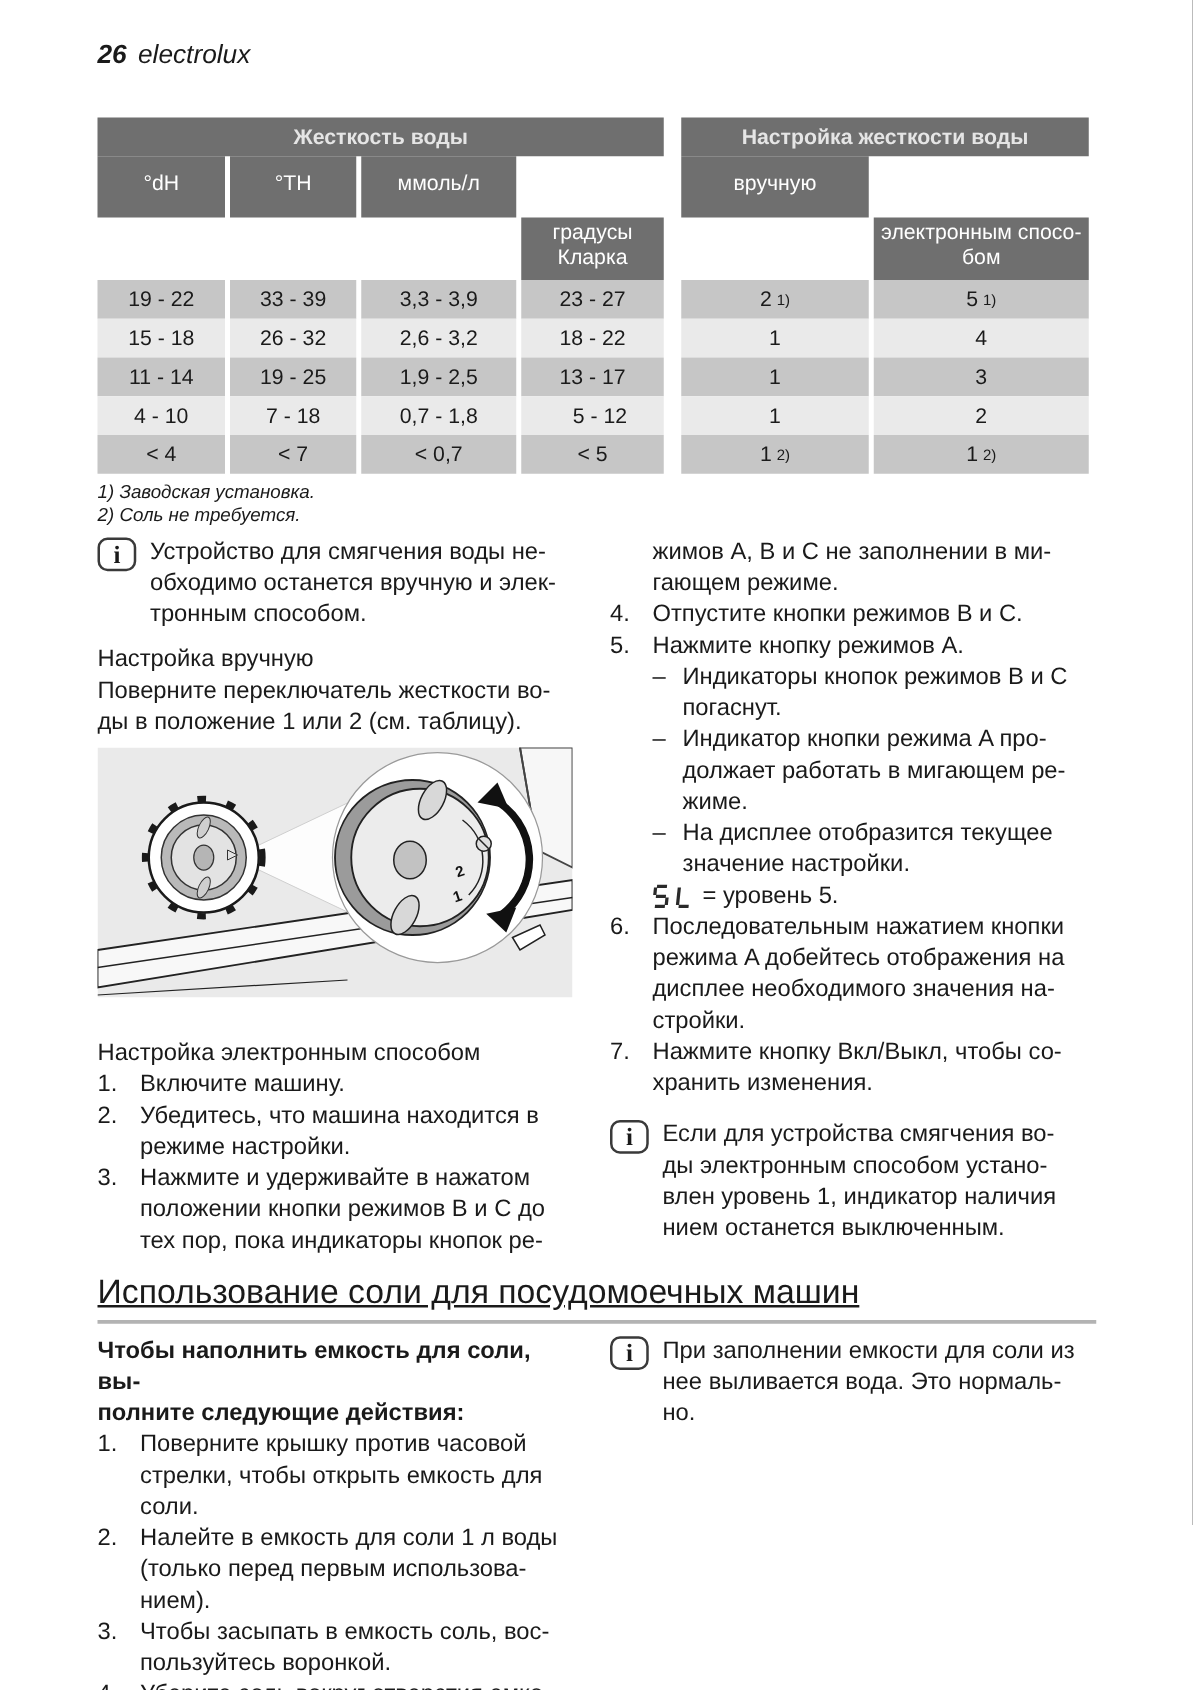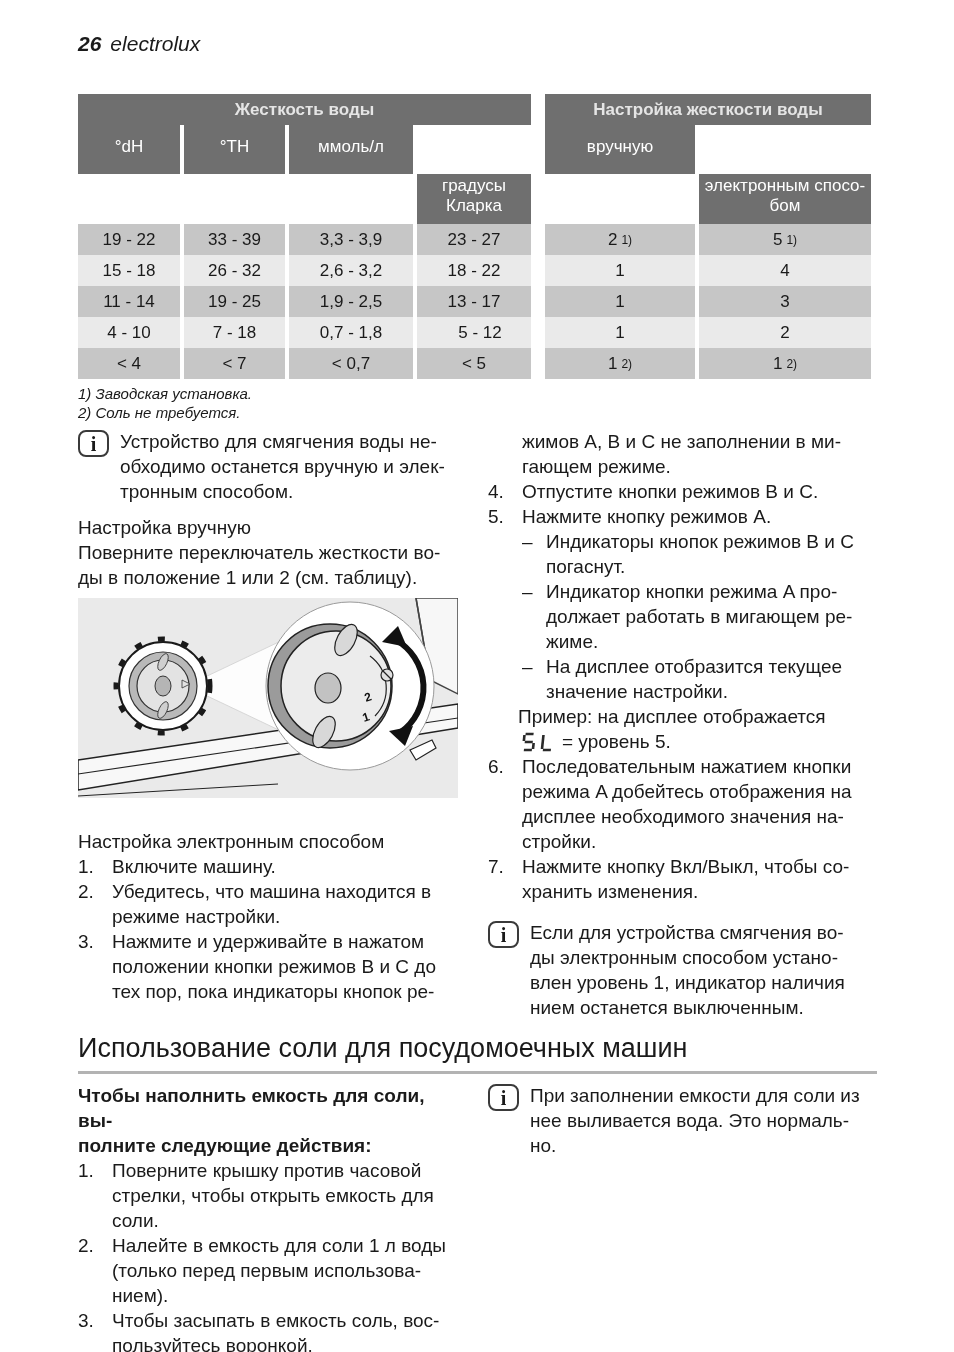--- a/index.html
+++ b/index.html
@@ -56,21 +56,21 @@
   .dlist{margin-left:34px;}
   .dlist .li{display:flex;}
   .dlist .dash{flex:none;width:24px;}
   .cont{margin-left:34px;}
   .example{margin-left:30px;}
   .exline2{display:flex;align-items:center;}
   .seg{margin-right:8px;}
   
   .figure{margin:8px 0 25px 0;}
   
-  .sectitle{font-size:27px;line-height:32px;font-weight:400;margin-top:12px;}
+  .sectitle{font-size:27px;line-height:32px;font-weight:400;margin-top:12px;text-decoration:underline;}
   .secrule{height:3px;background:var(--rule);margin:7px 0 9px 0;}
   .boldintro{font-weight:700;}
   .mt16{margin-top:16px;}
 </style>
 </head>
 <body>
 
 <div class="page">
 
   <div class="phead">
@@ -306,21 +306,20 @@
             <span class="pre">Индикатор кнопки режима A про-
 должает работать в мигающем ре-
 жиме.</span>
           </div>
           <div class="li">
             <span class="dash">–</span>
             <span class="pre">На дисплее отобразится текущее
 значение настройки.</span>
           </div>
         </div>
-      <div class="example pre">Пример: на дисплее отображается</div>
       <div class="example exline2">
         <svg class="seg" width="36" height="24" viewBox="0 0 36 24">
           <g stroke="#2a2a2a" stroke-width="2.6" stroke-linecap="butt" transform="skewX(-6) translate(2,0)">
             <line x1="6" y1="4" x2="14" y2="4"></line>
             <line x1="5" y1="5" x2="5" y2="11"></line>
             <line x1="6" y1="12" x2="14" y2="12"></line>
             <line x1="15" y1="13" x2="15" y2="19"></line>
             <line x1="6" y1="20" x2="14" y2="20"></line>
             <line x1="24" y1="5" x2="24" y2="19"></line>
             <line x1="25" y1="20" x2="33" y2="20"></line>

